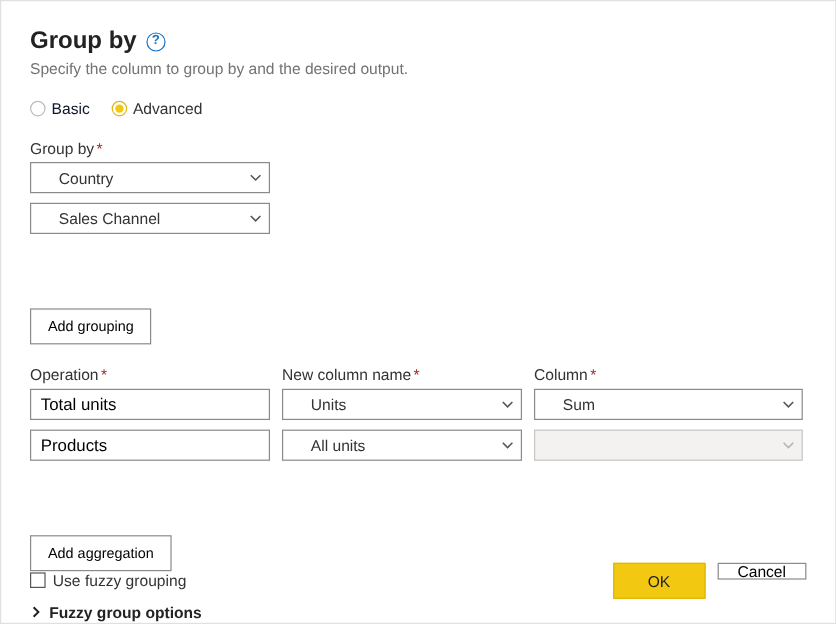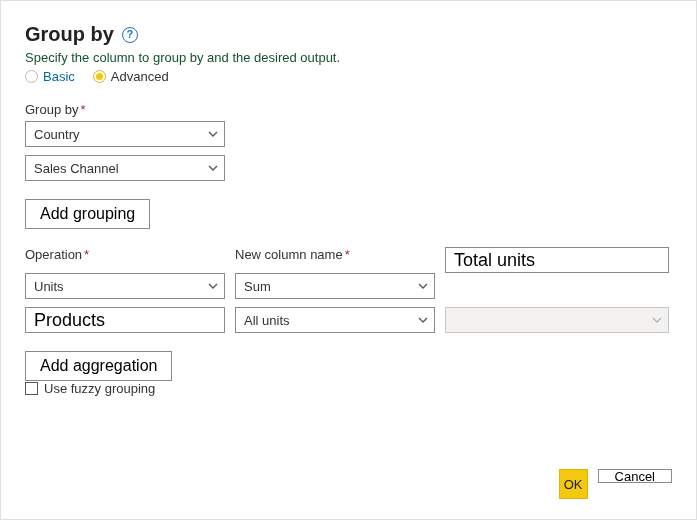--- a/index.html
+++ b/index.html
@@ -14,68 +14,68 @@
     background:#fff;
   }
   .dialog{padding:22px 24px 0 24px;}
   .title-row{display:flex;align-items:center;gap:8px;margin-bottom:4px;}
   .title{font-size:20px;font-weight:600;color:#222;}
   .help-icon{
     width:14px;height:14px;border:1px solid #1a73c7;border-radius:50%;
     display:inline-flex;align-items:center;justify-content:center;
     color:#1a73c7;font-size:11px;line-height:1;font-weight:600;
   }
-  .subtitle{color:#14532d;margin-bottom:4px;}
+  .subtitle{color:#737373;margin-bottom:18px;}
   .radios{display:flex;gap:18px;align-items:center;margin-bottom:18px;}
   .radio{display:flex;align-items:center;gap:5px;cursor:pointer;}
   .radio-circle{
     width:13px;height:13px;border-radius:50%;box-sizing:border-box;
     display:inline-flex;align-items:center;justify-content:center;
   }
   .radio-off{border:1px solid #bbb;}
   .radio-on{border:1px solid #deb714;}
   .radio-dot{width:7px;height:7px;border-radius:50%;background:#f2c811;}
-  .radio-off-label{color:#0369a1;}
+  .radio-off-label{color:#0f172a;}
   .field-label{margin-bottom:4px;color:#333;}
   .req{color:#a4262c;margin-left:2px;}
   .combo{
     height:26px;border:1px solid #8a8a8a;background:#fff;
     display:flex;align-items:center;justify-content:space-between;
-    padding:0 6px 0 8px;box-sizing:border-box;cursor:pointer;
+    padding:0 6px 0 23px;box-sizing:border-box;cursor:pointer;
   }
   .combo.disabled{background:#f3f2f1;border-color:#c8c6c4;color:#a6a4a2;}
   .chev{width:10px;height:10px;flex:0 0 auto;}
   .chev svg{display:block;}
   .group-col{width:200px;}
   .gap-v{height:8px;}
   .btn{
     height:30px;border:1px solid #8a8a8a;background:#fff;
     padding:0 14px;display:inline-flex;align-items:center;
-    cursor:pointer;font-family:inherit;font-size:16px;
+    cursor:pointer;font-family:inherit;font-size:12px;margin-top:44px;
   }
   .section-gap{height:18px;}
   .agg-grid{display:grid;grid-template-columns:200px 200px 224px;column-gap:10px;}
   .textin{
     height:26px;border:1px solid #8a8a8a;background:#fff;
     padding:0 8px;box-sizing:border-box;width:100%;
-    font-family:inherit;font-size:18px;
+    font-family:inherit;font-size:14px;
   }
   .row-gap{height:8px;}
   .chk-row{display:flex;align-items:center;gap:6px;cursor:pointer;}
   .chk{
     width:13px;height:13px;border:1px solid #555;box-sizing:border-box;background:#fff;
   }
   .expander{display:flex;align-items:center;gap:6px;margin-top:12px;cursor:pointer;font-weight:600;color:#222;}
   .footer{
     position:absolute;bottom:20px;right:24px;
     display:flex;gap:10px;
   }
   .btn-primary{
     height:30px;border:1px solid #e0b400;background:#f2c811;
-    padding:0 4px;display:inline-flex;align-items:center;
+    padding:0 28px;display:inline-flex;align-items:center;
     cursor:pointer;font-family:inherit;font-size:13px;color:#222;
   }
   .btn-secondary{
     height:14px;border:1px solid #8a8a8a;background:#fff;
     padding:0 16px;display:inline-flex;align-items:center;
     cursor:pointer;font-family:inherit;font-size:13px;
   }
 </style>
 </head>
 <body>
@@ -126,20 +126,23 @@
   <button class="btn">Add grouping</button>
   <div class="section-gap"></div>
 
   <div class="agg-grid">
     <div class="field-label">
       <span>Operation</span><span class="req">*</span>
     </div>
     <div class="field-label">
       <span>New column name</span><span class="req">*</span>
     </div>
+    <div class="field-label">
+      <span>Column</span><span class="req">*</span>
+    </div>
 
     <input class="textin" value="Total units" style="">
     <div class="combo">
       <span>Units</span>
       <span class="chev">
         <svg viewBox="0 0 10 10">
             <path d="M1 3 L5 7 L9 3" fill="none" stroke="#555" stroke-width="1.3"></path>
           </svg>
       </span>
     </div>
@@ -174,19 +177,27 @@
   </div>
 
   <div class="section-gap"></div>
   <button class="btn">Add aggregation</button>
 
   <div class="chk-row">
     <span class="chk"></span>
     <span>Use fuzzy grouping</span>
   </div>
 
+  <div class="expander">
+    <span>
+      <svg width="10" height="10" viewBox="0 0 10 10">
+          <path d="M3 1 L7 5 L3 9" fill="none" stroke="#222" stroke-width="1.6"></path>
+        </svg>
+    </span>
+    <span>Fuzzy group options</span>
+  </div>
 
 </div>
 
 <div class="footer">
   <button class="btn-primary">OK</button>
   <button class="btn-secondary">Cancel</button>
 </div>
 
 </body></html>

